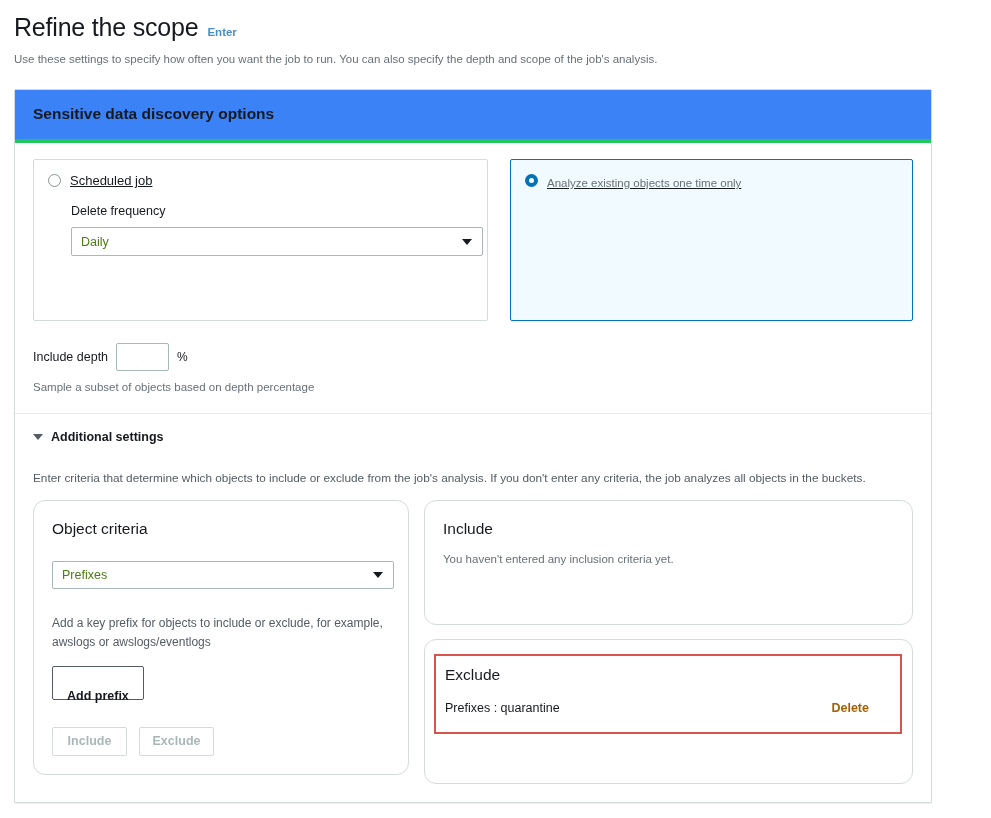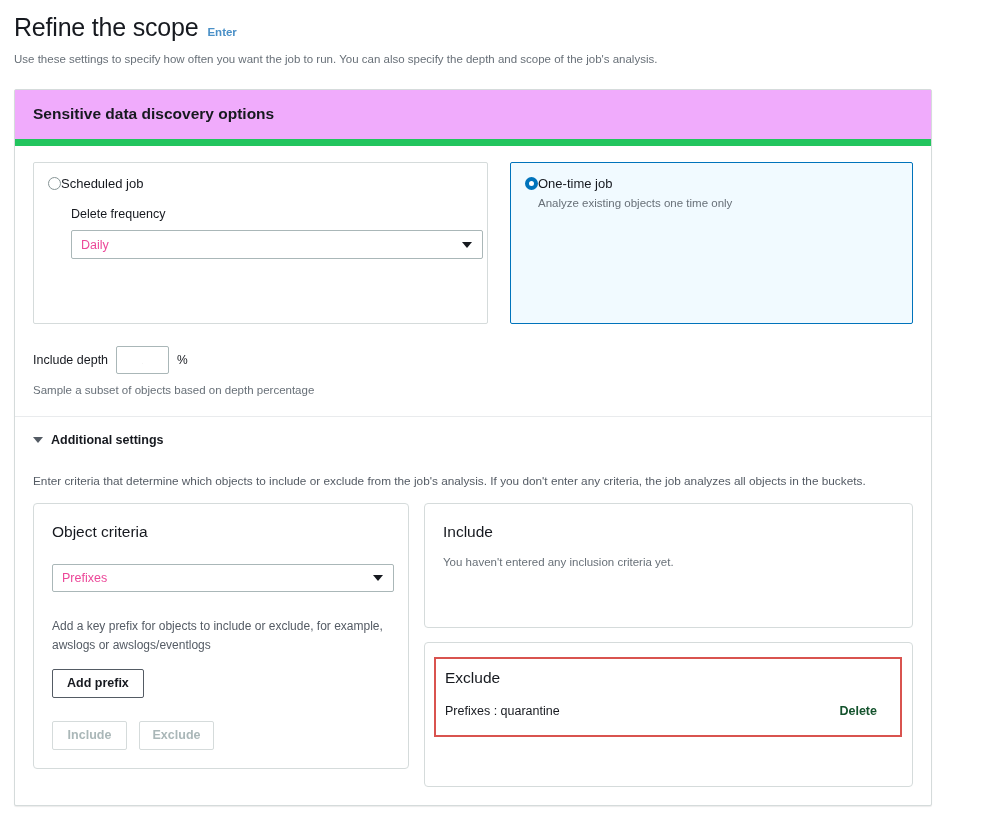--- a/index.html
+++ b/index.html
@@ -57,22 +57,22 @@
 
   
   .container-card {
     margin-top: 22px;
     border: 1px solid #d5dbdb;
     border-radius: 2px;
     background: #ffffff;
     box-shadow: 0 1px 1px rgba(0,0,0,0.08);
   }
   .card-header {
-    background: #f0abfc;
-    border-bottom: 7px solid #22c55e;
+    background: #3b82f6;
+    border-bottom: 4px solid #22c55e;
     padding: 14px 18px 15px 18px;
   }
   .card-header-title {
     font-size: 15.5px;
     font-weight: bold;
     color: #16191f;
     line-height: 20px;
   }
 
   .card-section {
@@ -94,20 +94,22 @@
     padding: 12px 14px 14px 14px;
     cursor: pointer;
   }
   .tile.selected {
     border: 1px solid #0073bb;
     background: #f1faff;
   }
   .tile-head {
     display: flex;
     align-items: flex-start;
+    gap: 9px;
+    text-decoration: underline;
   }
   .radio {
     width: 13px;
     height: 13px;
     border-radius: 50%;
     border: 1px solid #879596;
     background: #ffffff;
     box-sizing: border-box;
     flex: none;
     margin-top: 2px;
@@ -147,21 +149,21 @@
     border: 1px solid #aab7b8;
     border-radius: 2px;
     background: #ffffff;
     display: flex;
     align-items: center;
     padding: 0 9px;
     cursor: pointer;
   }
   .select-value {
     font-size: 12.5px;
-    color: #ec4899;
+    color: #4d7c0f;
   }
   .caret {
     position: absolute;
     right: 10px;
     top: 50%;
     transform: translateY(-50%);
     width: 0;
     height: 0;
     border-left: 5px solid transparent;
     border-right: 5px solid transparent;
@@ -281,21 +283,21 @@
   .criteria-grid {
     margin-top: 14px;
     display: flex;
     gap: 15px;
     align-items: flex-start;
   }
 
   .panel {
     box-sizing: border-box;
     border: 1px solid #d5dbdb;
-    border-radius: 4px;
+    border-radius: 12px;
     background: #ffffff;
   }
   .panel-left {
     width: 376px;
     min-height: 245px;
     padding: 18px 16px 18px 18px;
   }
   .panel-right-col {
     width: 538px;
     display: flex;
@@ -343,21 +345,21 @@
     box-sizing: border-box;
     font-family: "Liberation Sans", sans-serif;
     font-size: 12.5px;
     font-weight: bold;
     border-radius: 2px;
     cursor: pointer;
     background: #ffffff;
     border: 1px solid #545b64;
     color: #16191f;
     height: 29px;
-    padding: 0 14px;
+    padding: 16px 14px;
     line-height: 27px;
     text-align: center;
   }
   .btn-addprefix {
     margin-top: 14px;
     display: inline-block;
   }
   .btn-group {
     margin-top: 23px;
     display: flex;
@@ -389,24 +391,24 @@
     align-items: center;
     justify-content: space-between;
   }
   .exclude-entry-text {
     font-size: 12.5px;
     color: #16191f;
   }
   .delete-link {
     font-size: 12.5px;
     font-weight: bold;
-    color: #14532d;
+    color: #a16207;
     cursor: pointer;
     text-decoration: none;
-    margin-right: 12px;
+    margin-right: 20px;
   }
 </style>
 </head>
 <body>
 
 <div class="page">
 
   <div class="page-head">
     <div class="page-title-row">
       <h1 class="page-title">Refine the scope</h1>
@@ -438,21 +440,20 @@
               <span class="caret"></span>
             </div>
           </div>
 
         </div>
 
         <div class="tile selected">
           <div class="tile-head">
             <span class="radio checked"></span>
             <div>
-              <div class="tile-label">One-time job</div>
               <div class="tile-desc">Analyze existing objects one time only</div>
             </div>
           </div>
         </div>
 
       </div>
 
       <div class="sampling-row">
         <span class="sampling-label">Include depth</span>
         <input class="num-input" type="text" value="100" style="">

